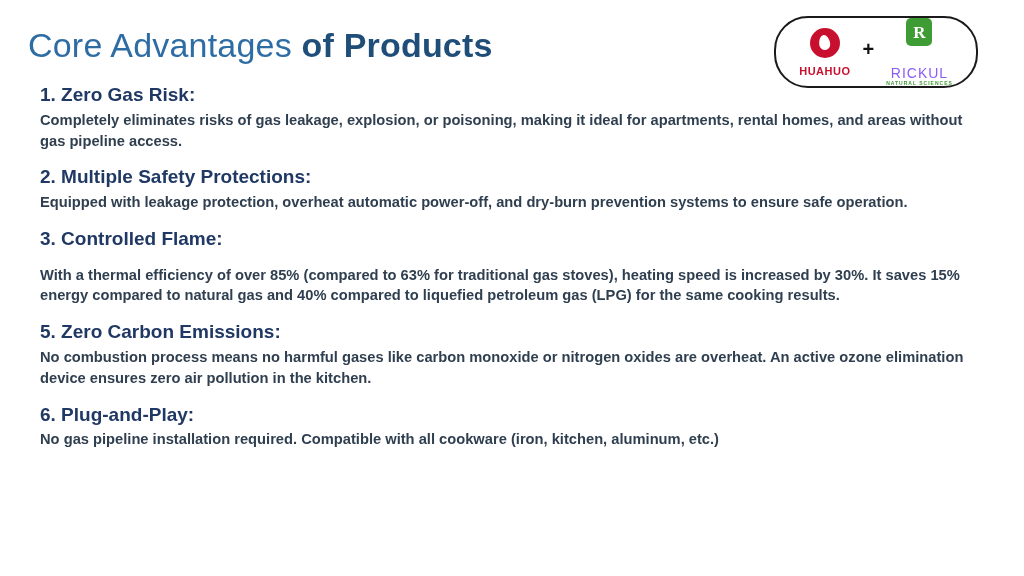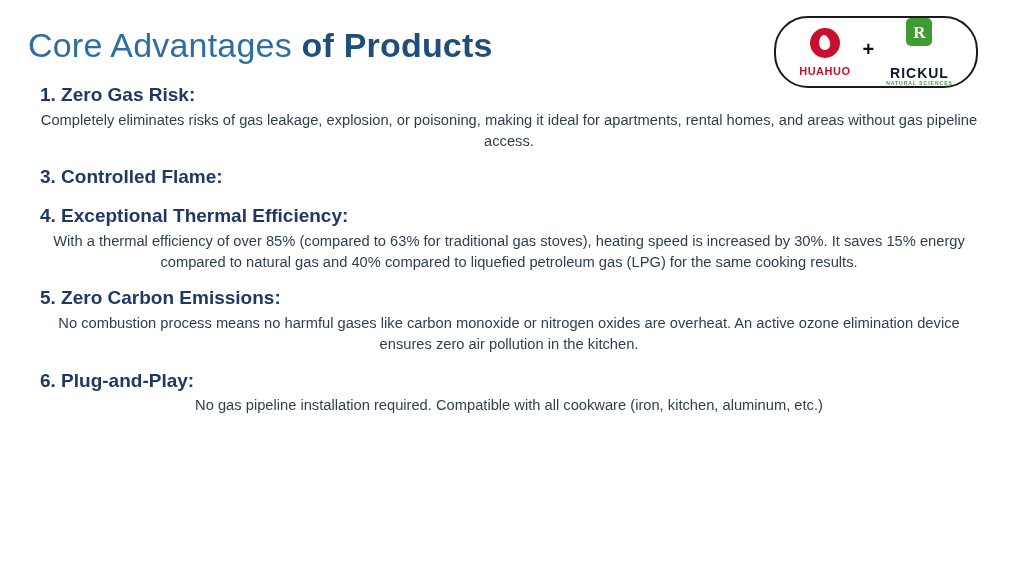--- a/index.html
+++ b/index.html
@@ -104,22 +104,22 @@
     align-items: center;
     justify-content: center;
     color: #ffffff;
     font-size: 17px;
     font-weight: 700;
     font-family: "Liberation Serif", serif;
   }
   .logo-text-rickul {
     margin-top: 20px;
     font-size: 14px;
-    font-weight: 700;
-    color: #0f172a;
+    font-weight: 400;
+    color: #8b5cf6;
     letter-spacing: 1px;
   }
   .logo-sub-rickul {
     margin-top: 1px;
     font-size: 5px;
     font-weight: 700;
     color: #3f9c35;
     letter-spacing: 1px;
   }
 
@@ -138,24 +138,23 @@
   }
   .item-heading {
     font-size: 19px;
     font-weight: 700;
     color: #1f3864;
     margin-bottom: 2px;
     line-height: 1.35;
   }
   .item-body {
     font-size: 14.7px;
-    font-weight: 400;
+    font-weight: 700;
     color: #2f3f50;
     line-height: 1.42;
-    text-align: center;
   }
 </style>
 </head>
 <body>
 
 <div class="slide">
 
   <div class="title-block">
     <span class="title-light">Core Advantages </span><span class="title-bold">of Products</span>
   </div>
@@ -173,27 +172,30 @@
     </div>
   </div>
 
   <div class="content">
 
     <div class="item">
       <div class="item-heading">1. Zero Gas Risk:</div>
       <div class="item-body">Completely eliminates risks of gas leakage, explosion, or poisoning, making it ideal for apartments, rental homes, and areas without gas pipeline access.</div>
     </div>
 
+    <div class="item">
+      <div class="item-heading">2. Multiple Safety Protections:</div>
+      <div class="item-body">Equipped with leakage protection, overheat automatic power-off, and dry-burn prevention systems to ensure safe operation.</div>
+    </div>
 
     <div class="item">
       <div class="item-heading">3. Controlled Flame:</div>
     </div>
 
     <div class="item">
-      <div class="item-heading">4. Exceptional Thermal Efficiency:</div>
       <div class="item-body">With a thermal efficiency of over 85% (compared to 63% for traditional gas stoves), heating speed is increased by 30%. It saves 15% energy compared to natural gas and 40% compared to liquefied petroleum gas (LPG) for the same cooking results.</div>
     </div>
 
     <div class="item">
       <div class="item-heading">5. Zero Carbon Emissions:</div>
       <div class="item-body">No combustion process means no harmful gases like carbon monoxide or nitrogen oxides are overheat. An active ozone elimination device ensures zero air pollution in the kitchen.</div>
     </div>
 
     <div class="item">
       <div class="item-heading">6. Plug-and-Play:</div>

